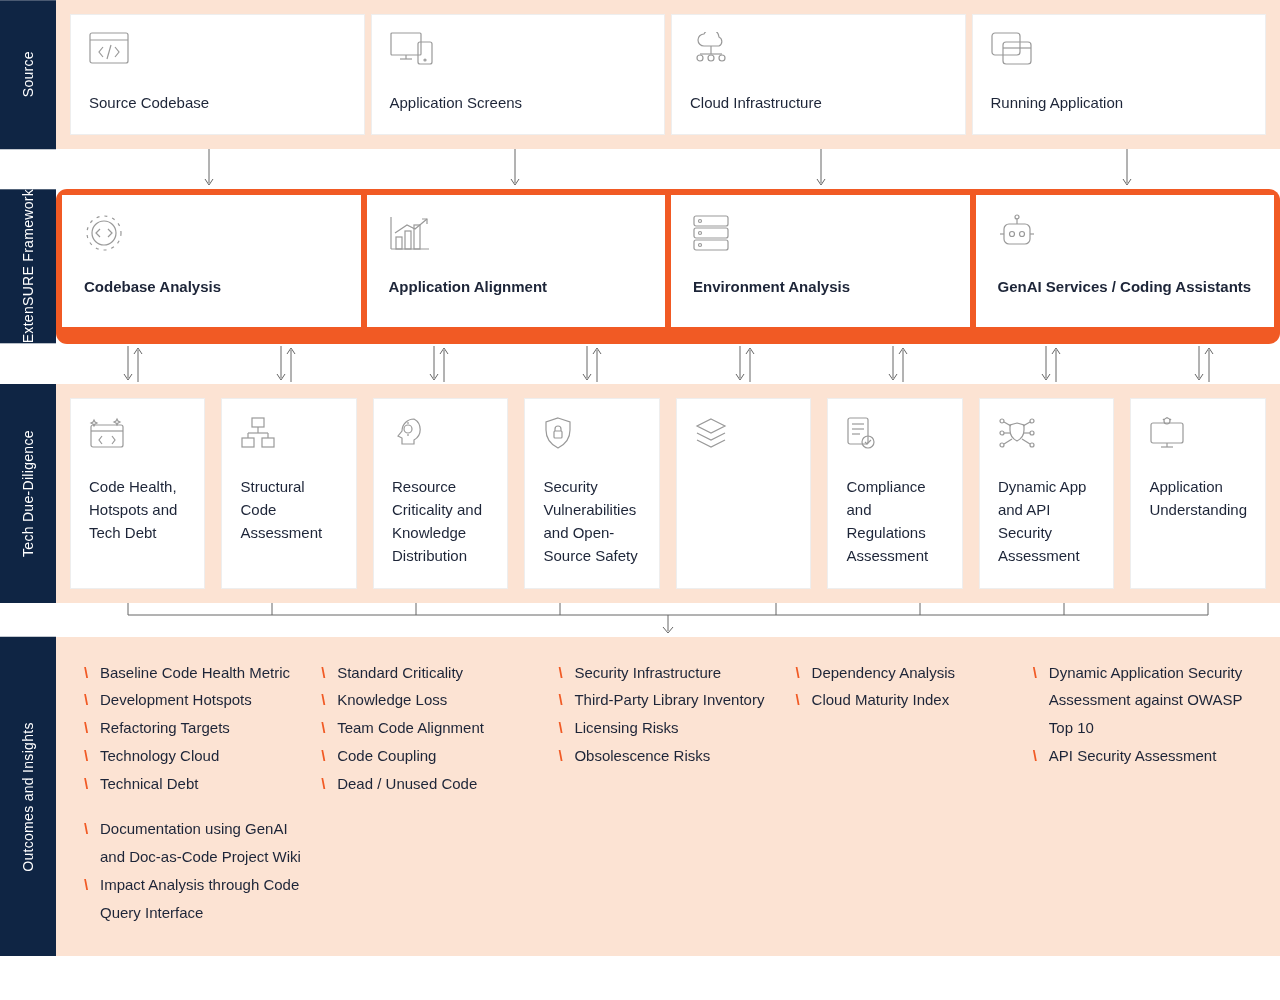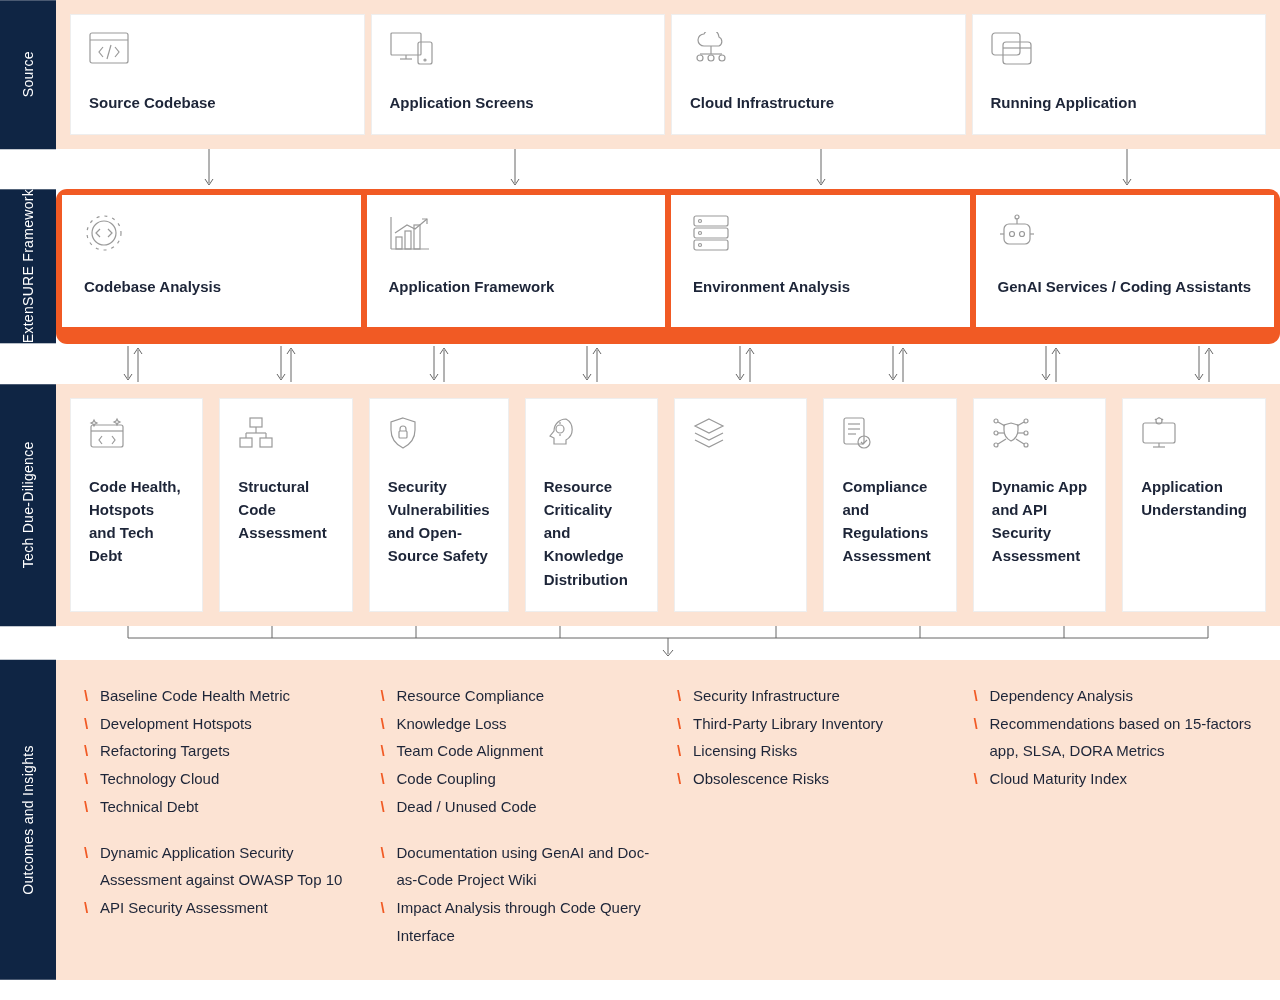--- a/index.html
+++ b/index.html
@@ -12,34 +12,34 @@
     font-size: 14px; letter-spacing: 0.3px;
   }
   .band { flex: 1; background: #fce3d3; padding: 14px; position: relative; }
   .band.orange { background: #f15a24; padding: 6px; border-radius: 11px; }
   .grid4 { display: grid; grid-template-columns: repeat(4,1fr); gap: 6px; }
   .grid8 { display: grid; grid-template-columns: repeat(8,1fr); gap: 16px; border-radius: 14px; }
   .card { background: #fff; border: 1px solid #eee; padding: 14px 18px 20px 18px; }
   .band.orange .card { border: none; padding: 18px 22px 28px 22px; }
   .icon { height: 40px; width: 44px; margin-bottom: 22px; display:flex; align-items:center; }
   .icon svg { stroke: #999; fill: none; stroke-width: 1.2; }
-  .label { font-size: 15px; line-height: 1.55; color: #1d2538; font-weight: 700; }
+  .label { font-size: 15px; line-height: 1.55; color: #1d2538; font-weight: 400; }
   .band.orange .label { font-weight: 700; }
 
   
   .arrowstrip { display:flex; margin-left:56px; }
   .arrowgap { flex:1; display:flex; justify-content:center; gap:8px; }
   .arrowstrip svg { stroke:#666; }
 
   
   .mergestrip { margin-left:56px; position:relative; height:34px; }
 
   
   .outcomes { flex:1; background:#fce3d3; padding: 22px 28px 30px 28px; }
-  .cols6 { display:grid; grid-template-columns: repeat(4,1fr); gap: 18px; }
+  .cols6 { display:grid; grid-template-columns: repeat(5,1fr); gap: 18px; }
   .olist { list-style:none; }
   .olist li { position:relative; padding-left:16px; font-size:15px; line-height:1.85; color:#1d2538; }
   .olist li::before { content:"\\"; position:absolute; left:0; top:0; color:#f15a24; font-weight:600; }
 </style>
 </head>
 <body>
 
 <div class="wrap">
 
   <div class="row">
@@ -144,21 +144,21 @@
             <svg width="42" height="36" viewBox="0 0 42 36">
                 <line x1="2" y1="2" x2="2" y2="34"></line>
                 <line x1="2" y1="34" x2="40" y2="34"></line>
                 <rect x="7" y="22" width="6" height="12"></rect>
                 <rect x="16" y="16" width="6" height="18"></rect>
                 <rect x="25" y="10" width="6" height="24"></rect>
                 <polyline points="6,18 18,10 26,14 38,4"></polyline>
                 <polyline points="33,4 38,4 38,9"></polyline>
               </svg>
           </div>
-          <div class="label">Application Framework</div>
+          <div class="label">Application Alignment</div>
         </div>
         <div class="card">
           <div class="icon">
             <svg width="36" height="36" viewBox="0 0 36 36">
                 <rect x="1" y="1" width="34" height="10" rx="2"></rect>
                 <rect x="1" y="13" width="34" height="10" rx="2"></rect>
                 <rect x="1" y="25" width="34" height="10" rx="2"></rect>
                 <circle cx="7" cy="6" r="1.5"></circle>
                 <circle cx="7" cy="18" r="1.5"></circle>
                 <circle cx="7" cy="30" r="1.5"></circle>
@@ -277,38 +277,38 @@
                 <line x1="18" y1="10" x2="18" y2="16"></line>
                 <line x1="8" y1="16" x2="28" y2="16"></line>
                 <line x1="8" y1="16" x2="8" y2="21"></line>
                 <line x1="28" y1="16" x2="28" y2="21"></line>
               </svg>
             </div>
           <div class="label">Structural Code Assessment</div>
         </div>
         <div class="card">
           <div class="icon">
-              <svg width="30" height="34" viewBox="0 0 30 34">
-                <path d="M15 2l12 4v8c0 9-6 15-12 18C9 29 3 23 3 14V6z"></path>
-                <rect x="11" y="15" width="8" height="7" rx="1"></rect>
-                <path d="M12 15v-2a3 3 0 0 1 6 0v2"></path>
-              </svg>
-            </div>
-          <div class="label">Security Vulnerabilities and Open-Source Safety</div>
-        </div>
-        <div class="card">
-          <div class="icon">
               <svg width="32" height="34" viewBox="0 0 32 34">
                 <path d="M22 3a12 12 0 0 0-12 12l-4 5 4 2v6h12v-4a12 12 0 0 0 0-21z"></path>
                 <circle cx="16" cy="13" r="4"></circle>
                 <line x1="16" y1="8" x2="16" y2="6"></line>
                 <line x1="16" y1="18" x2="16" y2="20"></line>
               </svg>
             </div>
           <div class="label">Resource Criticality and Knowledge Distribution</div>
+        </div>
+        <div class="card">
+          <div class="icon">
+              <svg width="30" height="34" viewBox="0 0 30 34">
+                <path d="M15 2l12 4v8c0 9-6 15-12 18C9 29 3 23 3 14V6z"></path>
+                <rect x="11" y="15" width="8" height="7" rx="1"></rect>
+                <path d="M12 15v-2a3 3 0 0 1 6 0v2"></path>
+              </svg>
+            </div>
+          <div class="label">Security Vulnerabilities and Open-Source Safety</div>
         </div>
         <div class="card">
           <div class="icon">
               <svg width="32" height="32" viewBox="0 0 32 32">
                 <polygon points="16,2 30,9 16,16 2,9"></polygon>
                 <polyline points="2,16 16,23 30,16"></polyline>
                 <polyline points="2,23 16,30 30,23"></polyline>
               </svg>
             </div>
         </div>
@@ -384,35 +384,34 @@
     <div class="outcomes">
       <div class="cols6">
         <ul class="olist">
           <li>Baseline Code Health Metric</li>
           <li>Development Hotspots</li>
           <li>Refactoring Targets</li>
           <li>Technology Cloud</li>
           <li>Technical Debt</li>
         </ul>
         <ul class="olist">
-          <li>Resource Compliance</li>
+          <li>Standard Criticality</li>
           <li>Knowledge Loss</li>
           <li>Team Code Alignment</li>
           <li>Code Coupling</li>
           <li>Dead / Unused Code</li>
         </ul>
         <ul class="olist">
           <li>Security Infrastructure</li>
           <li>Third-Party Library Inventory</li>
           <li>Licensing Risks</li>
           <li>Obsolescence Risks</li>
         </ul>
         <ul class="olist">
           <li>Dependency Analysis</li>
-          <li>Recommendations based on 15-factors app, SLSA, DORA Metrics</li>
           <li>Cloud Maturity Index</li>
         </ul>
         <ul class="olist">
           <li>Dynamic Application Security Assessment against OWASP Top 10</li>
           <li>API Security Assessment</li>
         </ul>
         <ul class="olist">
           <li>Documentation using GenAI and Doc-as-Code Project Wiki</li>
           <li>Impact Analysis through Code Query Interface</li>
         </ul>

